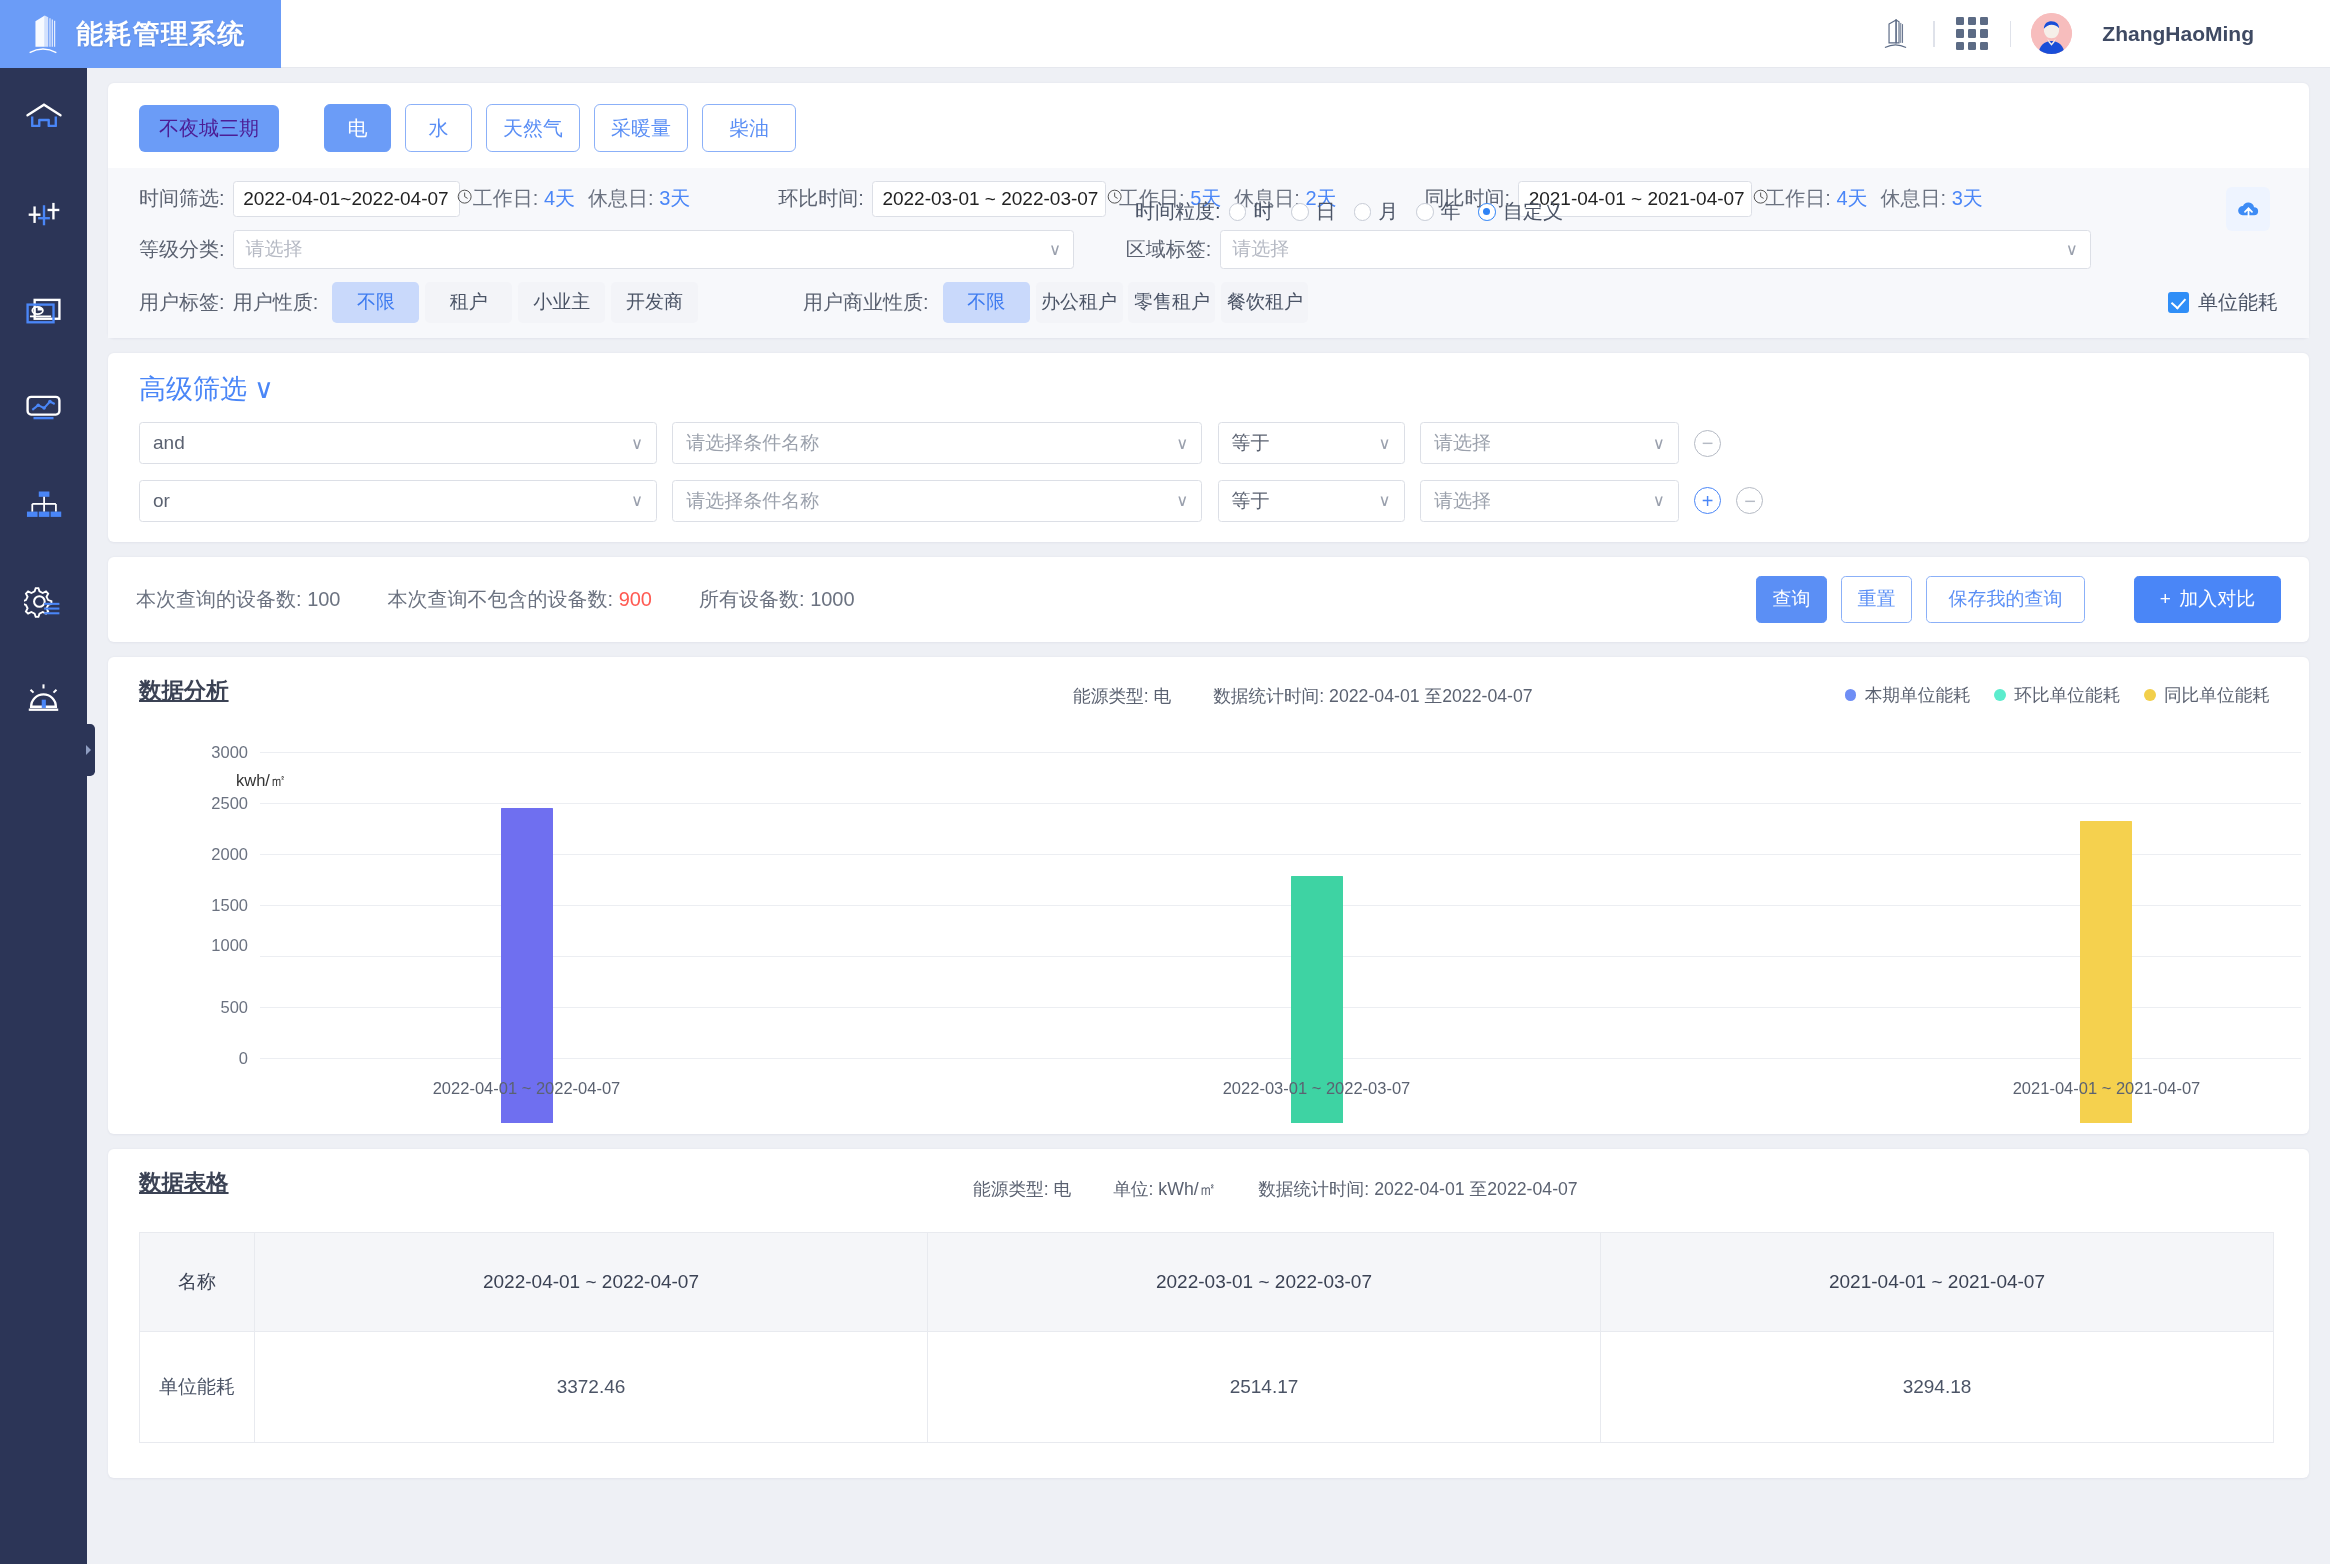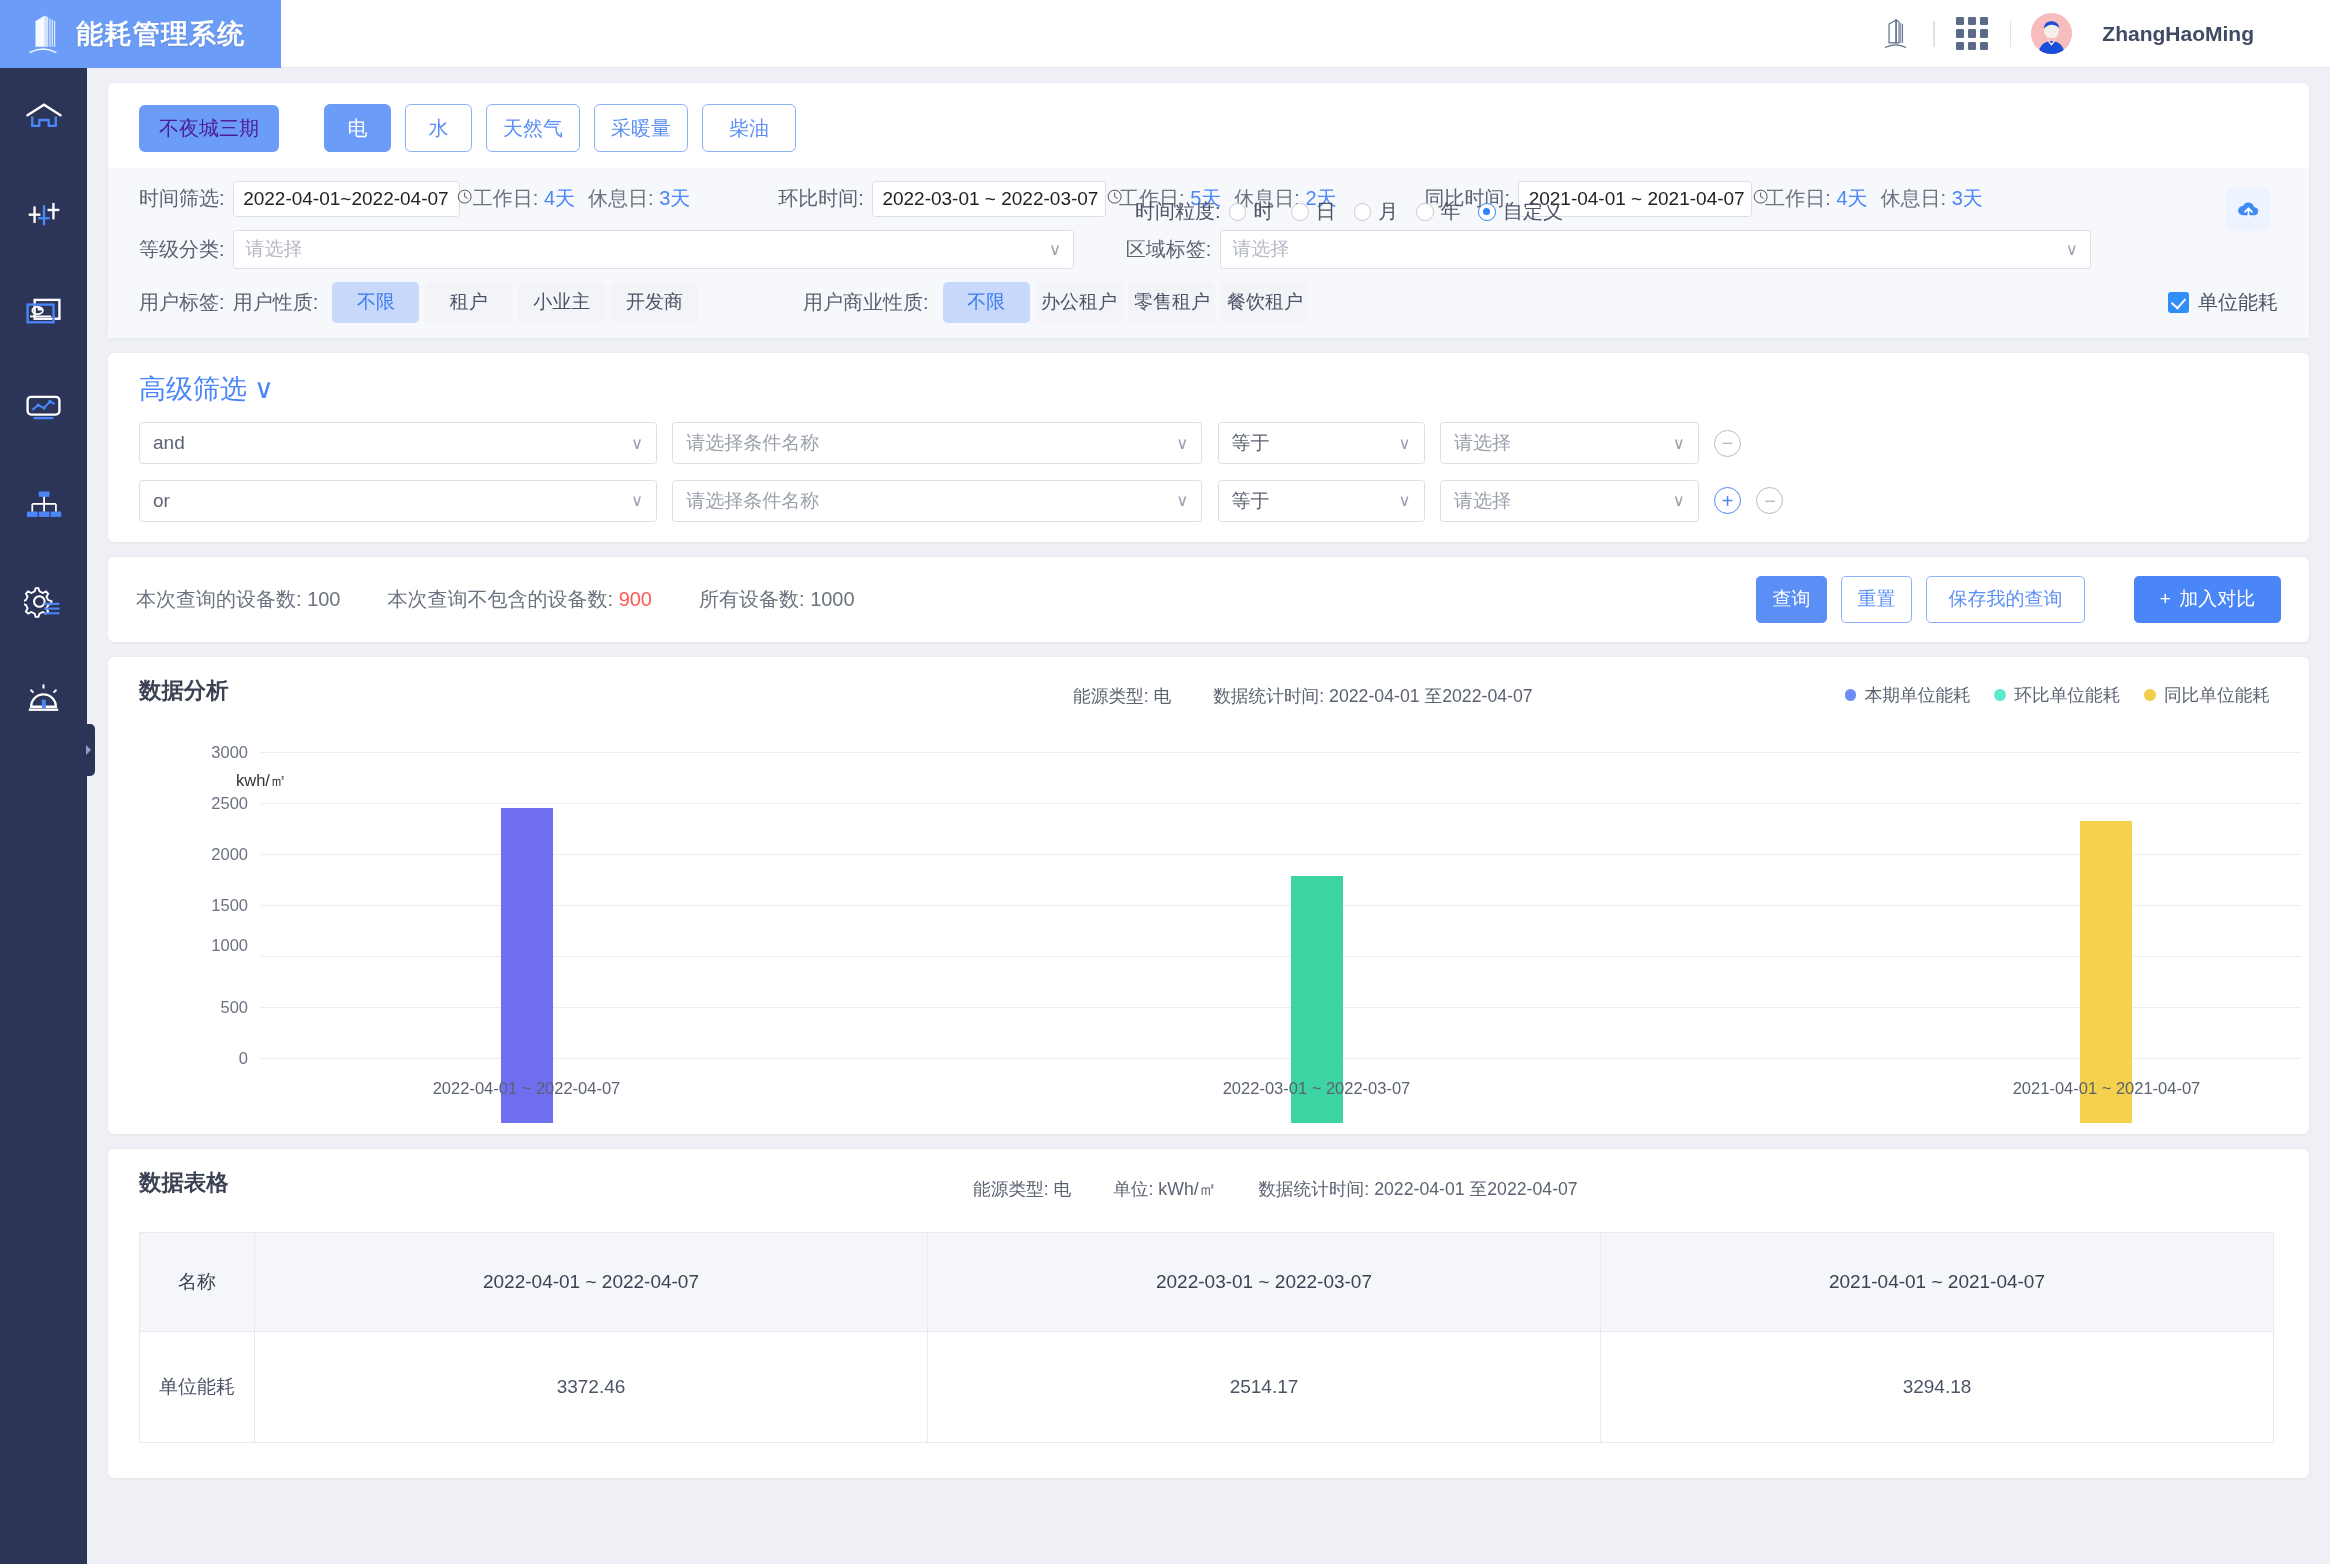--- a/index.html
+++ b/index.html
@@ -141,21 +141,21 @@
   #adv-card { padding: 17.7px 31px 20px 31px; }
   #adv-title { color: #4a86f7; font-size: 27px; display: inline-flex; align-items: center; gap: 7px; cursor: pointer; }
   .adv-row { display: flex; align-items: center; gap: 15.3px; margin-top: 15.3px; }
   .adv-sel {
     border: 0.6px solid #dcdfe6; border-radius: 3.5px; background: #fff; height: 42px;
     display: flex; align-items: center; padding: 0 13px; font-size: 19px; color: #5b6271;
     cursor: pointer;
   }
   .adv-sel .chev { margin-left: auto; color: #9aa0ad; font-size: 16.5px; }
   .adv-sel.ph { color: #9ba1ac; }
-  .a1 { width: 518px; } .a2 { width: 530px; } .a3 { width: 207px; } .a4 { width: 259px; }
+  .a1 { width: 518px; } .a2 { width: 530px; } .a3 { width: 187px; } .a4 { width: 259px; }
   .circ-btn {
     width: 27px; height: 27px; border-radius: 50%; border: 1.2px solid #b5bac4;
     color: #b5bac4; display: flex; align-items: center; justify-content: center;
     font-size: 20px; line-height: 1; cursor: pointer; flex: 0 0 auto;
   }
   .circ-btn.blue { border-color: #4a86f7; color: #4a86f7; }
 
   
   #query-card { padding: 19px 28px; display: flex; align-items: center; }
   .dev-stat { font-size: 20px; color: #6b7280; margin-right: 47px; white-space: nowrap; }
@@ -176,21 +176,21 @@
   
   #chart-card { padding: 17.7px 0 23.5px 0; position: relative; height: 477px; }
   .sec-title {
     font-size: 22.4px; font-weight: 700; color: #3b4254; display: inline-block;
     position: relative; margin-left: 31px;
   }
   .sec-title::after {
     content: ""; position: absolute; left: 0; right: 0; bottom: -1.2px; height: 9.4px;
     background: #c9d9fb; z-index: -1;
   }
-  .sec-title span { position: relative; z-index: 2; }
+  .sec-title span { position: relative; z-index: 2; text-decoration: underline; }
   #chart-meta {
     position: absolute; top: 27px; left: 965px; font-size: 17.7px; color: #5b6271; white-space: nowrap;
   }
   #chart-meta .gap { display: inline-block; width: 32px; }
   #chart-legend {
     position: absolute; top: 26px; right: 39px; display: flex; align-items: center; gap: 23.5px;
     font-size: 17.7px; color: #5b6271;
   }
   .lg { display: inline-flex; align-items: center; gap: 8.2px; }
   .lg .dot { width: 11.8px; height: 11.8px; border-radius: 50%; display: inline-block; }

